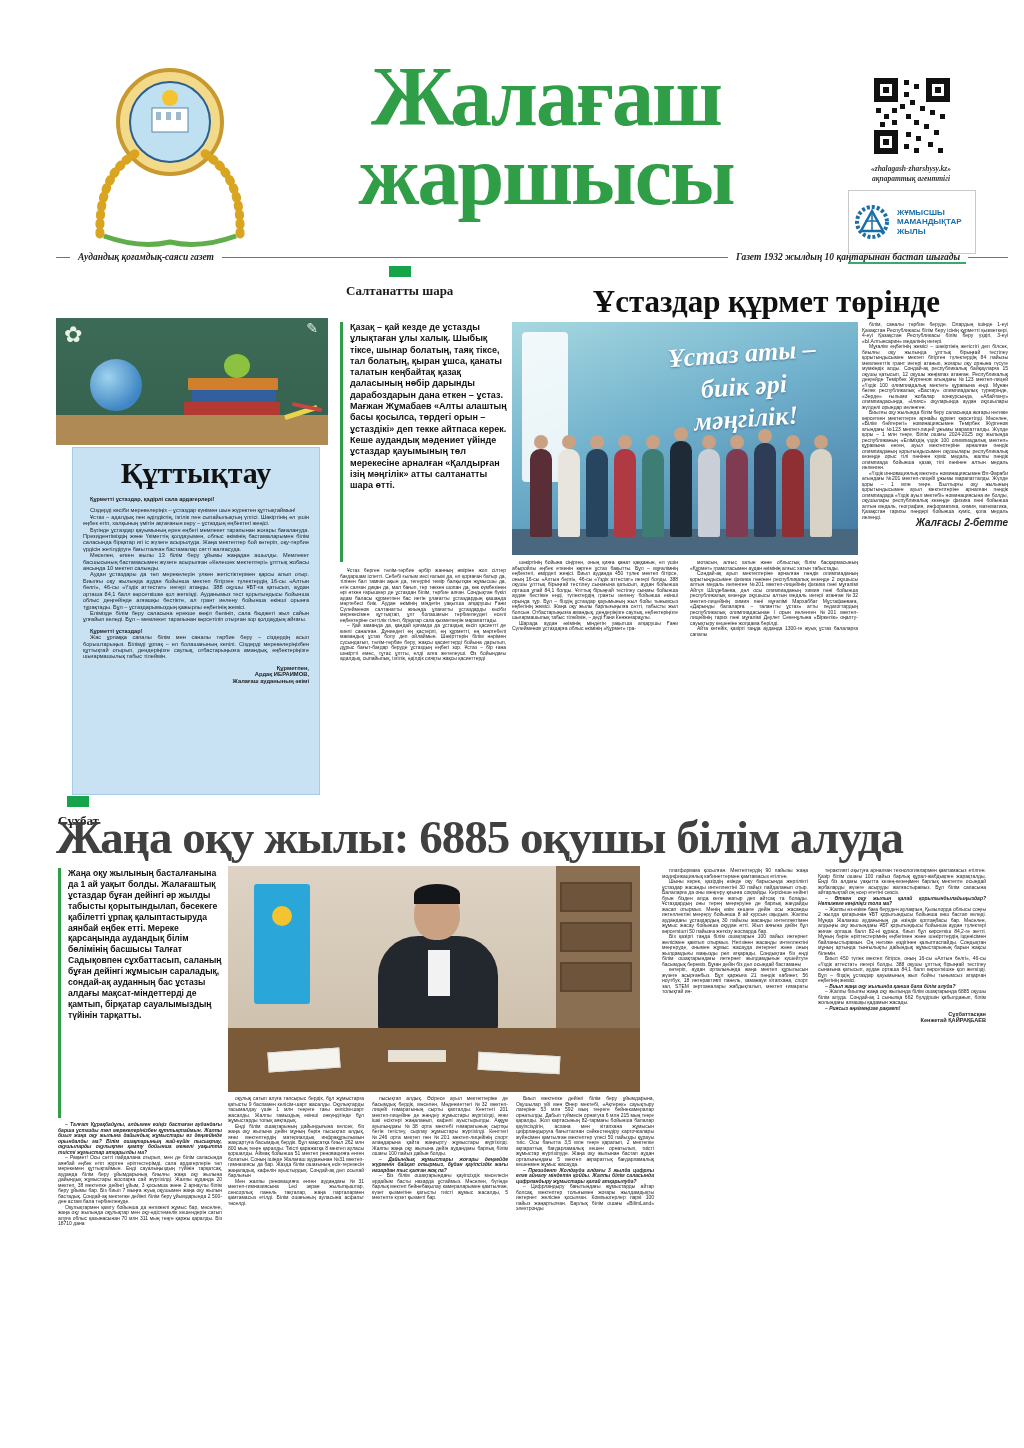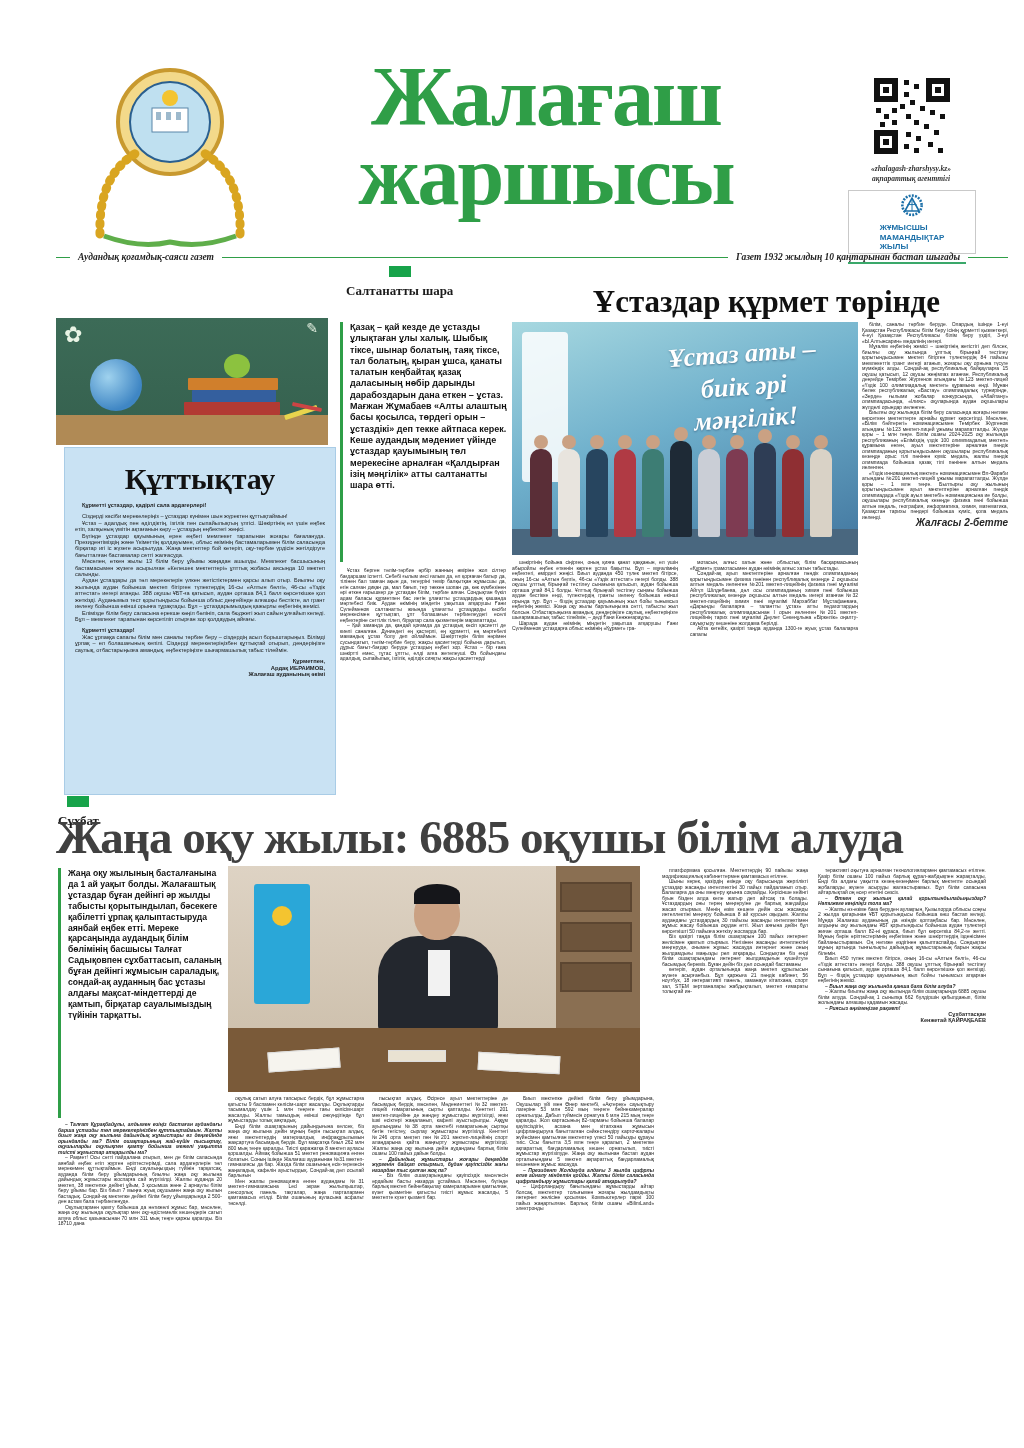--- a/index.html
+++ b/index.html
@@ -7,21 +7,21 @@
         font-family:"Liberation Sans",sans-serif;color:#1c1c1c;margin:0 auto;}
   .abs{position:absolute;}
   
   .masthead{left:228px;top:58px;width:636px;text-align:center;color:#2f9e47;
             font-family:"Liberation Serif",serif;font-weight:bold;font-size:84px;line-height:0.94;letter-spacing:-2px;}
   .issue-info{left:108px;top:194px;width:120px;font-family:"Liberation Serif",serif;
               font-weight:bold;font-style:italic;font-size:11px;line-height:1.25;color:#14323f;}
   .qr-caption{left:836px;top:164px;width:150px;text-align:center;font-family:"Liberation Serif",serif;
               font-style:italic;font-weight:bold;font-size:7.5px;line-height:1.3;color:#333;}
   .badge{left:848px;top:190px;width:128px;height:64px;border:1px solid #c9c9c9;background:#fff;
-         display:flex;align-items:center;gap:6px;padding:2px 4px;box-sizing:border-box;flex-direction:column;}
+         display:flex;align-items:center;gap:6px;padding:2px 4px;box-sizing:border-box;}
   .badge-text{color:#1b6fa8;font-weight:bold;font-size:8px;line-height:1.15;}
   .badge-underline{left:848px;top:262px;width:118px;height:2px;background:#3aa86a;}
   .tagline-row{left:56px;top:252px;width:952px;display:flex;align-items:center;gap:8px;}
   .tagline{font-family:"Liberation Serif",serif;font-style:italic;font-weight:bold;font-size:9.5px;white-space:nowrap;color:#222;text-align:center;}
   .tagline-line{flex:1;height:1px;background:#2f9e47;}
   
   .section-label{display:flex;align-items:center;gap:6px;font-family:"Liberation Serif",serif;
                  font-weight:bold;font-size:13px;flex-direction:column;}
   .label-square{width:22px;height:11px;background:#17a34a;display:inline-block;}
   .headline1{left:320px;top:284px;width:620px;text-align:right;font-family:"Liberation Serif",serif;
@@ -32,22 +32,22 @@
   .col{position:absolute;text-align:justify;font-size:5px;line-height:5.5px;color:#262626;overflow:hidden;}
   .col p{margin:0;text-indent:7px;}
   .q{font-weight:bold;font-style:italic;}
   .lead{position:absolute;border-left:3px solid #2f9e47;padding-left:7px;box-sizing:border-box;
         font-weight:bold;font-size:9px;line-height:11.3px;text-align:left;color:#111;overflow:hidden;}
   .intro2{position:absolute;border-left:3px solid #2f9e47;padding-left:7px;box-sizing:border-box;
         font-weight:bold;font-size:8.6px;line-height:10.9px;text-align:left;color:#111;overflow:hidden;}
   .continued{font-weight:bold;font-style:italic;font-size:10px;text-align:right;margin-top:6px;text-indent:0;}
   .signoff{text-align:right;font-weight:bold;font-size:5.6px;line-height:6.4px;margin-top:4px;text-indent:0;}
   
-  .congrats{left:64px;top:447px;width:272px;height:348px;background:#c9e2f3;border:1px solid #a9cce6;
-            box-sizing:border-box;padding:14px 10px;overflow:hidden;}
+  .congrats{left:72px;top:447px;width:248px;height:348px;background:#c9e2f3;border:1px solid #a9cce6;
+            box-sizing:border-box;padding:8px 10px;overflow:hidden;}
   .congrats-title{text-align:center;font-family:"Liberation Serif",serif;font-weight:bold;font-size:30px;color:#121212;margin:0 0 6px 0;}
   .congrats .sal{font-weight:bold;font-size:5.6px;line-height:6.4px;text-indent:7px;margin:0;}
   .congrats p{font-size:5.6px;line-height:6.4px;text-align:justify;text-indent:7px;margin:0;color:#1d1d1d;}
   .congrats .gap{height:5px;}
   .congrats .sig{text-align:right;font-weight:bold;font-size:5.8px;line-height:6.6px;margin:0;text-indent:0;}
   
   .photo{position:absolute;overflow:hidden;}
   .still{background:linear-gradient(#3c6b57,#35604e);}
   .still .table{position:absolute;left:0;bottom:0;width:100%;height:30px;background:#b08a55;}
   .still .book{position:absolute;border-radius:1px;}

